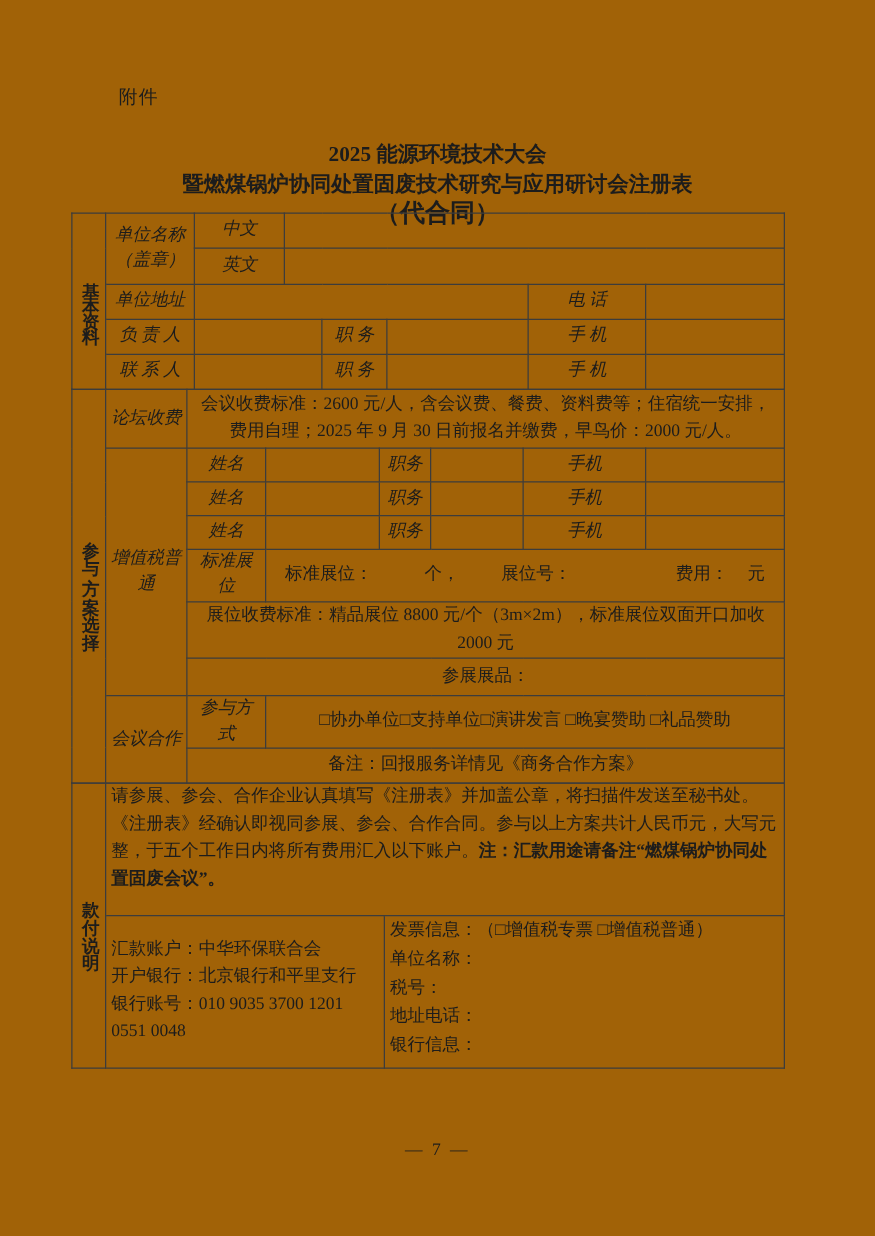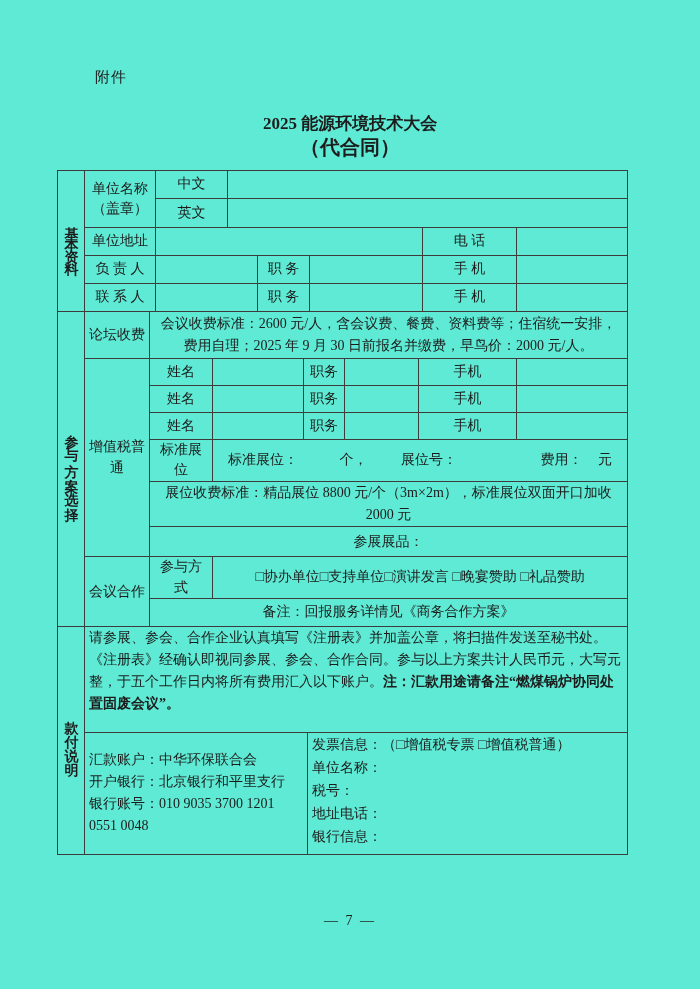--- a/index.html
+++ b/index.html
@@ -1,21 +1,21 @@
 <!DOCTYPE html>
 <html><head>
 <meta charset="utf-8">
 <style>
   html,body{margin:0;padding:0;}
   body{background:#e8e8e6;}
   .page{
     position:relative;
     width:700px;height:989px;
     margin:0 auto;
-    background:#5eead4;
+    background:#a16207;
     font-family:"Liberation Serif","DejaVu Serif",serif;
     color:#1c1c1c;
     overflow:hidden;
   }
   .attachment{
     position:absolute;left:95px;top:68px;
     font-size:15px;letter-spacing:1px;
   }
   .title-block{
     position:absolute;left:0;top:112px;width:700px;text-align:center;
@@ -41,21 +41,21 @@
   }
   .vlabel span{
     writing-mode:vertical-rl;
     text-orientation:upright;
     font-weight:bold;
     display:inline-block;
   }
   .vl-basic span{letter-spacing:12px;}
   .vl-part span{letter-spacing:15px;}
   .vl-pay span{letter-spacing:14px;}
-  .rlabel{text-align:center;vertical-align:middle;line-height:1.45;}
+  .rlabel{text-align:center;vertical-align:middle;line-height:1.45;font-style:italic;}
   .field{background:transparent;}
   .text-cell{vertical-align:middle;line-height:1.6;padding:2px 8px;text-align:center;}
   .booth-cell span{display:inline-block;}
   .notice-cell{vertical-align:top;padding:9px 10px 0 12px;line-height:22px;}
   .bank-cell{vertical-align:middle;padding:0 8px;line-height:22px;}
   .invoice-cell{vertical-align:top;padding:5px 8px;line-height:23px;}
   .page-number{
     position:absolute;left:0;bottom:60px;width:700px;
     text-align:center;font-size:14px;letter-spacing:2px;
   }
@@ -63,20 +63,21 @@
 </style>
 </head>
 <body>
 
 <div class="page">
 
   <div class="attachment">附件</div>
 
   <div class="title-block">
     <div class="title-line1">2025 能源环境技术大会</div>
+    <div class="title-line2">暨燃煤锅炉协同处置固废技术研究与应用研讨会注册表</div>
     <div class="title-line3">（代合同）</div>
   </div>
 
   <div class="form-stack">
 
     <table class="form-table">
       <colgroup>
         <col style="width:27px">
           <col style="width:71px">
           <col style="width:72px">

